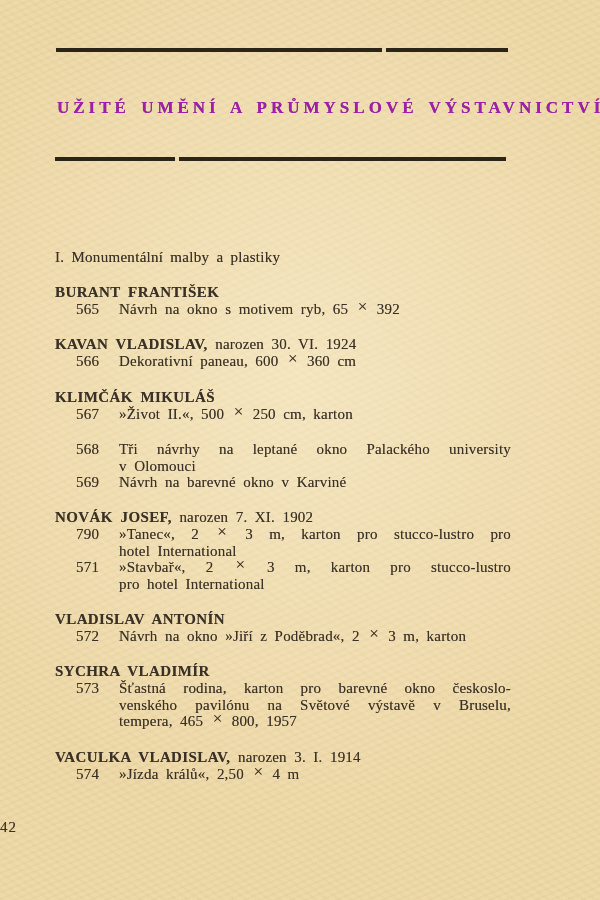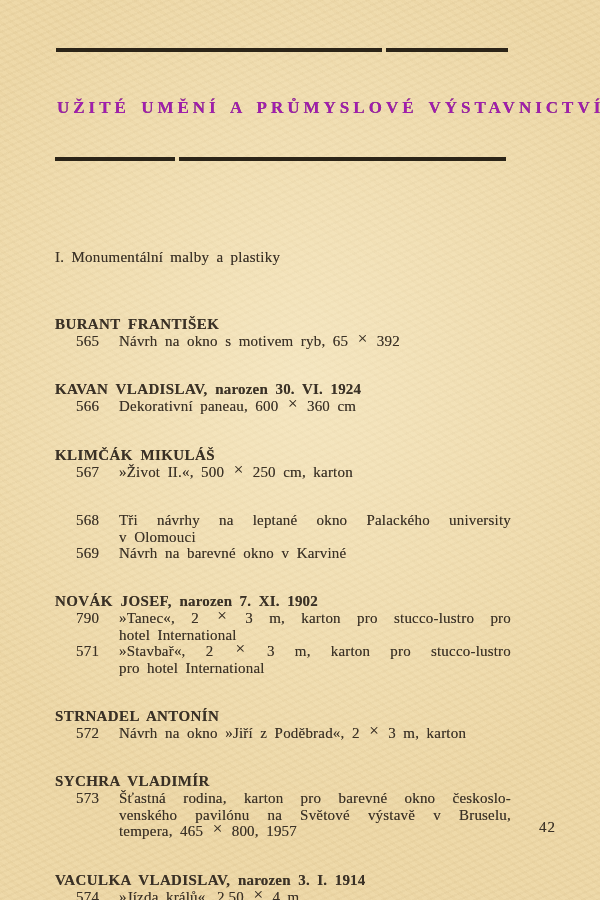--- a/index.html
+++ b/index.html
@@ -31,33 +31,33 @@
   .section-title {
     position:absolute; top:249px; left:55px;
     font-size:15px; font-weight:normal; word-spacing:3px; letter-spacing:0.3px;
     text-shadow:0 0 0.4px rgba(58,49,38,0.6);
   }
   .entries {
     position:absolute; top:284px; left:55px; width:456px;
     font-size:15px; word-spacing:3.5px; letter-spacing:0.2px;
     text-shadow:0 0 0.4px rgba(58,49,38,0.55);
   }
-  .entry { margin-bottom:19px;margin-top:32px; }
+  .entry { margin-bottom:19px; }
   .entry-name { font-weight:bold; font-size:15px; line-height:17px; letter-spacing:0.4px; }
-  .entry-name .sfx { font-weight:bold; letter-spacing:0.2px; }
+  .entry-name .sfx { font-weight:normal; letter-spacing:0.2px; }
   .work { display:flex; line-height:16.4px; }
   .num { flex:0 0 43px; margin-left:21px; }
   .desc { flex:1; min-width:0; }
   .line.fill { text-align:justify; text-align-last:justify; }
   .times {
     font-size:17px; line-height:0; vertical-align:2px;
     letter-spacing:0; word-spacing:0; padding:0 2px; display:inline-block;
   }
   .page-number {
-    position:absolute; top:819px; left:0; width:556px; text-align:right;
+    position:absolute; top:819px; left:0; width:556px; text-align:left;
     font-size:15px; letter-spacing:1px; text-shadow:0 0 0.4px rgba(58,49,38,0.55);
   }
 </style>
 </head>
 <body>
 
 <div class="page">
 
   <div class="rule rule-top"></div>
 
@@ -121,21 +121,21 @@
         </div>
         <div class="work">
           <span class="num">571</span>
           <span class="desc">
             <div class="line fill">»Stavbař«, 2 <span class="times">×</span> 3 m, karton pro stucco-lustro</div>
             <div class="line">pro hotel International</div>
           </span>
         </div>
       </div>
       <div class="entry">
-        <div class="entry-name"><span class="nm">STRNADEL ANTONÍN</span></div>
+        <div class="entry-name"><span class="nm">VLADISLAV ANTONÍN</span></div>
         <div class="work">
           <span class="num">572</span>
           <span class="desc">
             <div class="line">Návrh na okno »Jiří z Poděbrad«, 2 <span class="times">×</span> 3 m, karton</div>
           </span>
         </div>
       </div>
       <div class="entry">
         <div class="entry-name"><span class="nm">SYCHRA VLADIMÍR</span></div>
         <div class="work">

